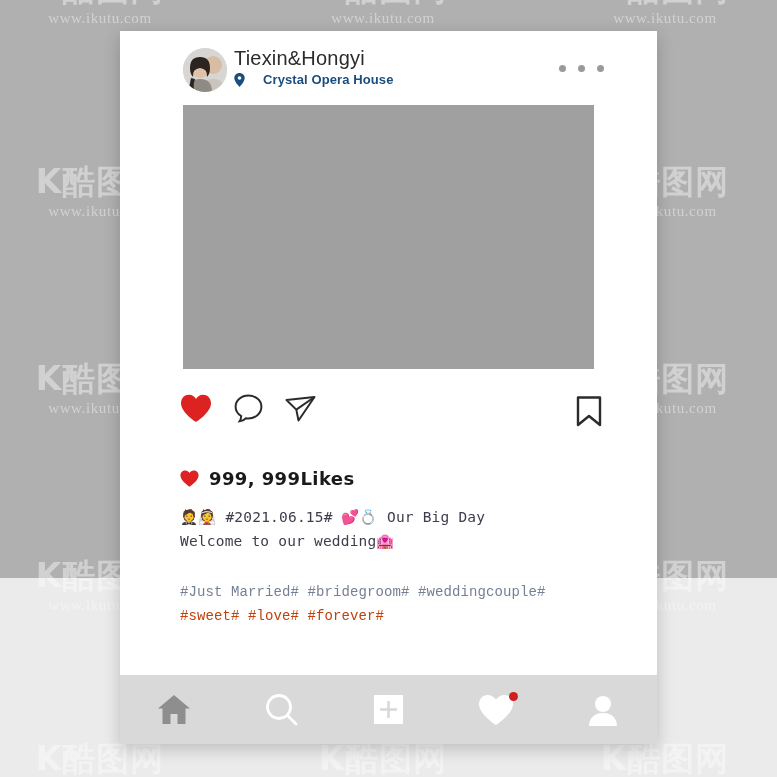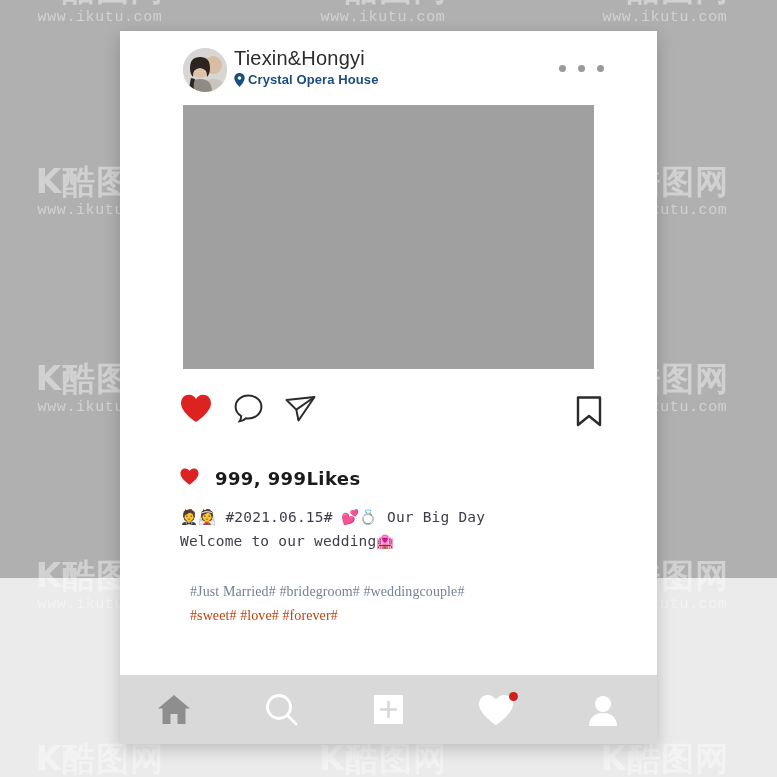--- a/index.html
+++ b/index.html
@@ -32,21 +32,21 @@
     color:rgba(255,255,255,0.42);
     user-select:none;
   }
   .wm-logo {
     font-size:33px; font-weight:700; letter-spacing:1px;
     font-family:"DejaVu Sans", sans-serif;
     line-height:38px; white-space:nowrap;
   }
   .wm-url {
     font-size:15px; letter-spacing:0.6px;
-    font-family:Liberation Mono, monospace;
+    font-family:Liberation Serif, serif;
     line-height:20px; white-space:nowrap;
   }
 
   
   #phone-card {
     position:absolute; left:120px; top:31px;
     width:537px; height:713px;
     background:#ffffff;
     box-shadow:0 5px 16px rgba(0,0,0,0.20);
     overflow:hidden;
@@ -65,21 +65,21 @@
     overflow:hidden; background:#dcdcdc;
   }
   #avatar svg { display:block; width:44px; height:44px; }
   #header-text { position:absolute; left:114px; top:14px; }
   #username {
     font-size:20px; color:#2b2b2b; font-weight:400;
     letter-spacing:0.2px; line-height:26px;
     font-family:"Liberation Sans", sans-serif;
   }
   #location-row {
-    display:flex; align-items:center; gap:3px; margin-top:1px;
+    display:flex; align-items:center; gap:18px; margin-top:1px;
   }
   #location-pin { display:block; width:11px; height:14px; }
   #location-name {
     font-size:13px; font-weight:700; color:#1b4d7e;
     letter-spacing:0.1px; line-height:16px;
   }
   #more-options {
     position:absolute; right:53px; top:34px;
     display:flex; gap:12px; align-items:center;
   }
@@ -100,37 +100,37 @@
   #action-left {
     position:absolute; left:60px; top:0;
     display:flex; align-items:center; gap:22px;
   }
   #bookmark-button { position:absolute; right:55px; top:2px; }
   .icon-btn { display:block; cursor:pointer; }
 
   
   #likes-row {
     position:absolute; left:60px; top:437px;
-    display:flex; gap:16px;
+    display:flex; align-items:center; gap:10px;
   }
   #likes-count {
     font-size:18px; font-weight:700; color:#1a1a1a;
     font-family:"DejaVu Sans", sans-serif; letter-spacing:0.4px;
   }
   #caption-block {
     position:absolute; left:60px; top:474px; width:430px;
     font-family:"DejaVu Sans Mono", monospace;
     font-size:14.5px; line-height:24px; color:#3d3d4d;
     letter-spacing:0.2px;
   }
   .caption-line { white-space:nowrap; }
 
   #hashtag-block {
-    position:absolute; left:70px; top:549px; width:460px;
-    font-family:Liberation Serif, serif;
+    position:absolute; left:60px; top:549px; width:460px;
+    font-family:Liberation Mono, monospace;
     font-size:14px; line-height:24px; color:#757f95;
     letter-spacing:0.1px;
   }
   .hashtag-line { white-space:nowrap; }
   .hashtag-faded { color:#c2410c; }
 
   
   #bottom-nav {
     position:absolute; left:0; top:644px;
     width:537px; height:69px;

